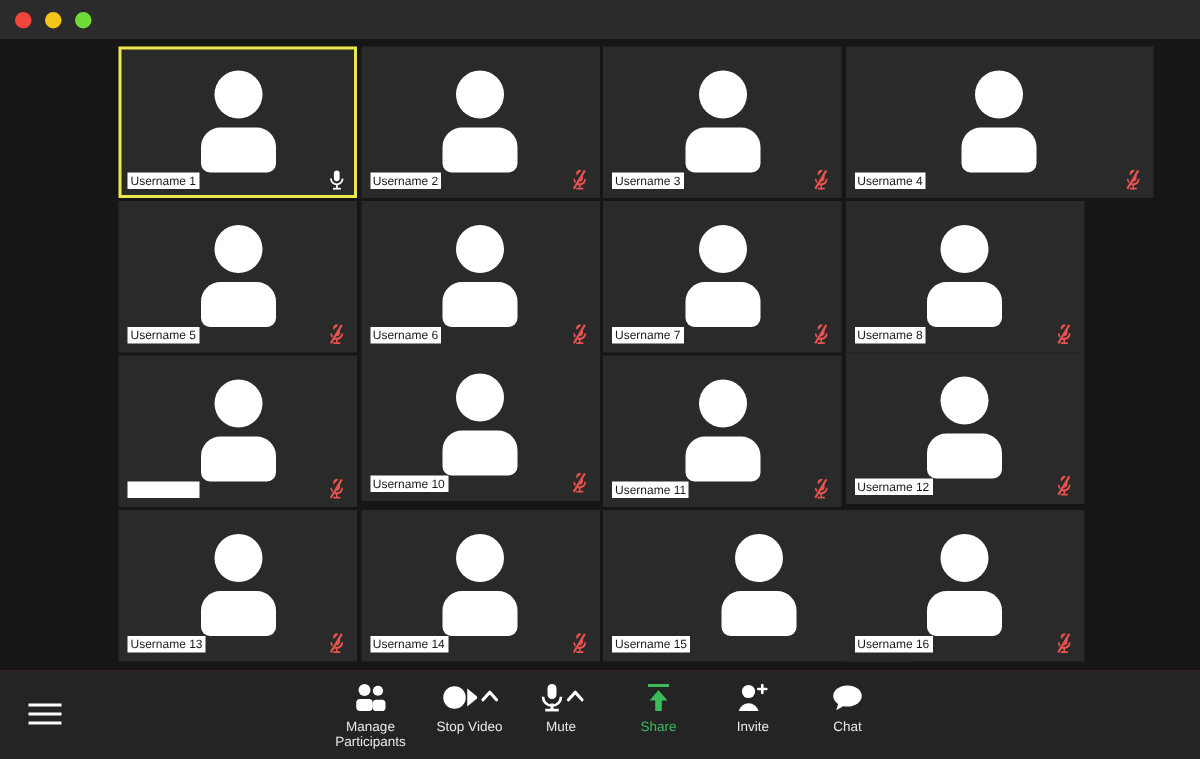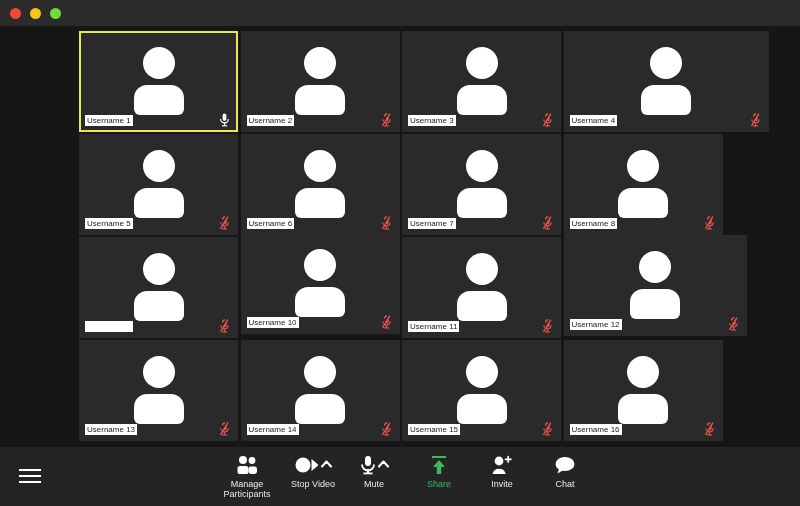--- a/index.html
+++ b/index.html
@@ -350,21 +350,21 @@
           <div class="mic"><svg width="11" height="14" viewBox="0 0 11 14">
               <g fill="#e8524f">
                 <path d="M6.6 0.6 L3.2 4.2 L3.2 2.2 A2.2 2.2 0 0 1 6.6 0.6 Z"></path>
                 <path d="M7.7 2.2 L7.7 5.9 A2.2 2.2 0 0 1 4.3 7.8 L7.7 2.2 Z"></path>
                 <path d="M1.3 6.2 L2.3 6.2 A3.2 3.2 0 0 0 3.0 8.0 L2.3 9.2 A4.3 4.3 0 0 1 1.3 6.2 Z"></path>
                 <path d="M8.7 6.2 L9.7 6.2 A4.5 4.5 0 0 1 6.0 10.6 L6.0 12.2 L7.9 12.2 L7.9 13.4 L3.2 13.4 L3.2 12.2 L5.0 12.2 L5.0 10.6 A4.4 4.4 0 0 1 3.6 10.2 L4.4 9.0 A3.3 3.3 0 0 0 8.7 6.2 Z"></path>
               </g>
               <line x1="8.9" y1="0.6" x2="1.5" y2="12.9" stroke="#e8524f" stroke-width="1.4"></line>
             </svg></div>
         </div>
-        <div class="tile" style="left: 484.5px; top: 204px; padding-left: 24px;">
+        <div class="tile" style="left: 484.5px; top: 204px;">
           <div class="avatar">
             <div class="head"></div>
             <div class="body"></div>
           </div>
           <div class="namechip">Username 12</div>
           <div class="mic"><svg width="11" height="14" viewBox="0 0 11 14">
               <g fill="#e8524f">
                 <path d="M6.6 0.6 L3.2 4.2 L3.2 2.2 A2.2 2.2 0 0 1 6.6 0.6 Z"></path>
                 <path d="M7.7 2.2 L7.7 5.9 A2.2 2.2 0 0 1 4.3 7.8 L7.7 2.2 Z"></path>
                 <path d="M1.3 6.2 L2.3 6.2 A3.2 3.2 0 0 0 3.0 8.0 L2.3 9.2 A4.3 4.3 0 0 1 1.3 6.2 Z"></path>
@@ -398,21 +398,21 @@
           <div class="mic"><svg width="11" height="14" viewBox="0 0 11 14">
               <g fill="#e8524f">
                 <path d="M6.6 0.6 L3.2 4.2 L3.2 2.2 A2.2 2.2 0 0 1 6.6 0.6 Z"></path>
                 <path d="M7.7 2.2 L7.7 5.9 A2.2 2.2 0 0 1 4.3 7.8 L7.7 2.2 Z"></path>
                 <path d="M1.3 6.2 L2.3 6.2 A3.2 3.2 0 0 0 3.0 8.0 L2.3 9.2 A4.3 4.3 0 0 1 1.3 6.2 Z"></path>
                 <path d="M8.7 6.2 L9.7 6.2 A4.5 4.5 0 0 1 6.0 10.6 L6.0 12.2 L7.9 12.2 L7.9 13.4 L3.2 13.4 L3.2 12.2 L5.0 12.2 L5.0 10.6 A4.4 4.4 0 0 1 3.6 10.2 L4.4 9.0 A3.3 3.3 0 0 0 8.7 6.2 Z"></path>
               </g>
               <line x1="8.9" y1="0.6" x2="1.5" y2="12.9" stroke="#e8524f" stroke-width="1.4"></line>
             </svg></div>
         </div>
-        <div class="tile" style="left: 323px; top: 309px;">
+        <div class="tile" style="left: 323px; top: 309px; padding-left: 48px;">
           <div class="avatar">
             <div class="head"></div>
             <div class="body"></div>
           </div>
           <div class="namechip">Username 15</div>
           <div class="mic"><svg width="11" height="14" viewBox="0 0 11 14">
               <g fill="#e8524f">
                 <path d="M6.6 0.6 L3.2 4.2 L3.2 2.2 A2.2 2.2 0 0 1 6.6 0.6 Z"></path>
                 <path d="M7.7 2.2 L7.7 5.9 A2.2 2.2 0 0 1 4.3 7.8 L7.7 2.2 Z"></path>
                 <path d="M1.3 6.2 L2.3 6.2 A3.2 3.2 0 0 0 3.0 8.0 L2.3 9.2 A4.3 4.3 0 0 1 1.3 6.2 Z"></path>

